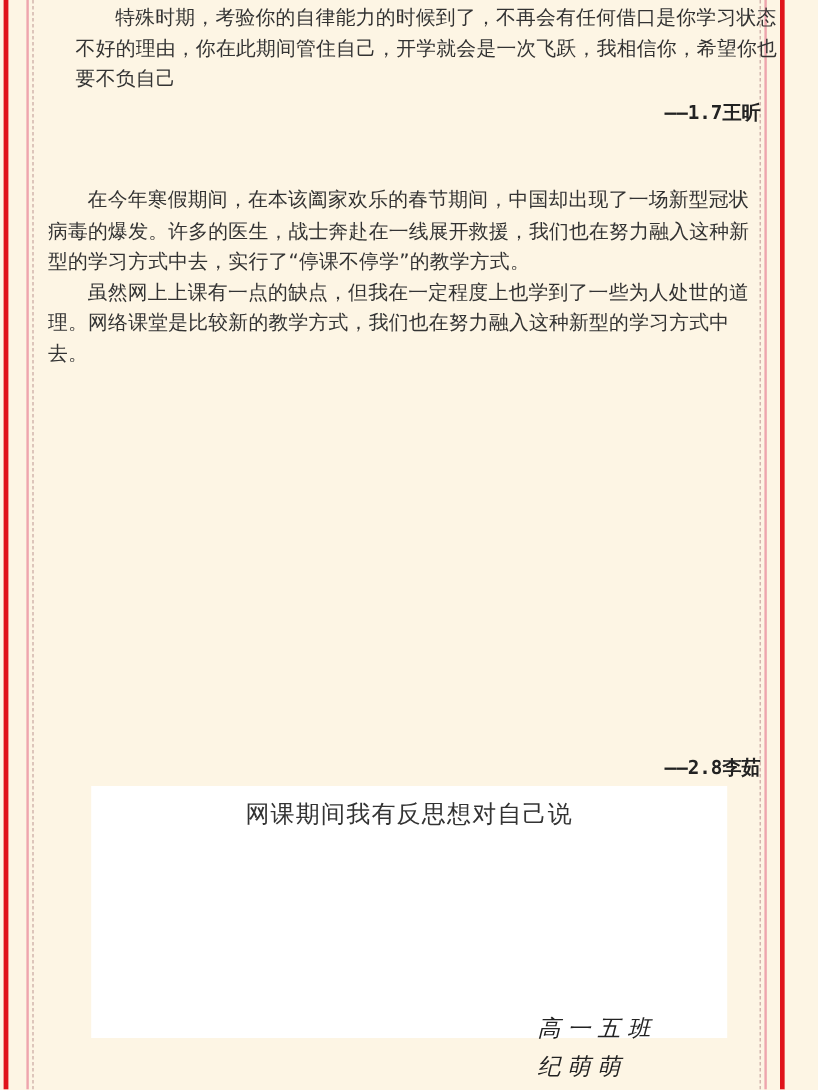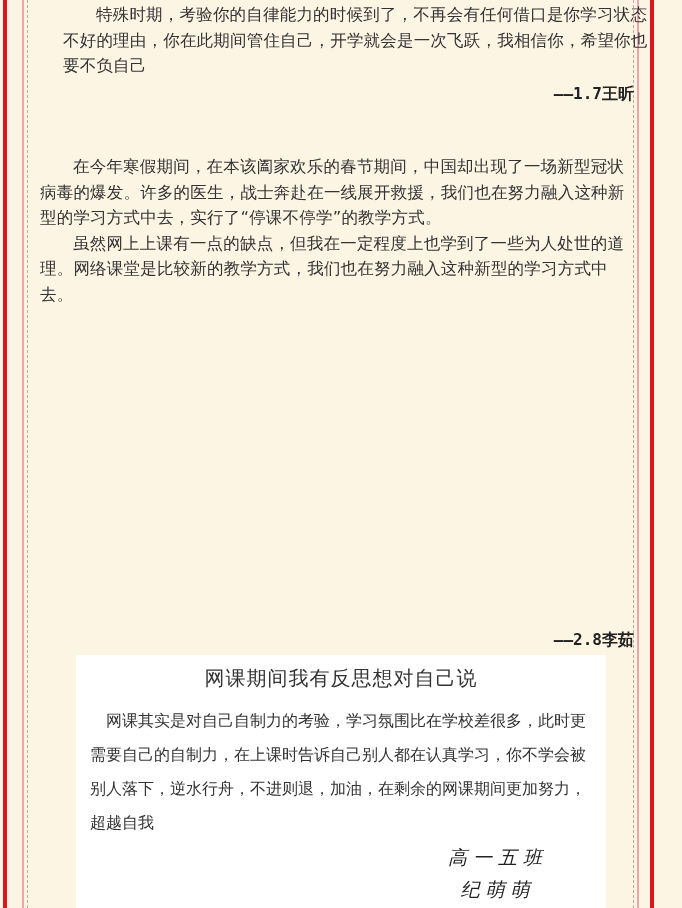--- a/index.html
+++ b/index.html
@@ -27,28 +27,28 @@
     text-align: right; font-size: 16px; font-weight: bold; color: #222;
     font-family: "DejaVu Sans Mono", "Liberation Mono", monospace;
     margin-right: 4px;
   }
   .block1 { position: absolute; top: 2px; left: 0; width: 590px; margin-left: 23px; }
   .sig1 { position: absolute; top: 84px; right: 2px; width: 200px; }
   .block2 { position: absolute; top: 154px; left: 0; width: 590px; }
   .sig2 { position: absolute; top: 630px; right: 2px; width: 200px; }
 
   .note-card {
-    position: absolute; left: 76px; top: 655px; width: 530px; height: 253px;
+    position: absolute; left: 76px; top: 655px; width: 530px; height: 210px;
     background: #ffffff;
     font-family: "DejaVu Serif", "Liberation Serif", serif;
     color: #333;
   }
   .note-title { text-align: center; font-size: 20px; margin-top: 10px; letter-spacing: 1px; color: #333; }
   .note-body { margin: 12px 14px 0 14px; font-size: 16px; line-height: 34px; text-indent: 1em; color: #333; }
-  .note-sign { position: absolute; right: 58px; top: 186px; text-align: center; font-size: 19px; line-height: 32px; font-style: italic; letter-spacing: 6px; color: #222; }
+  .note-sign { position: absolute; right: 58px; top: 186px; text-align: left; font-size: 19px; line-height: 32px; font-style: italic; letter-spacing: 6px; color: #222; }
 </style>
 </head>
 <body>
 
 <div class="outer-border-left"></div>
 <div class="pink-line-left"></div>
 <div class="dash-left"></div>
 <div class="dash-right"></div>
 <div class="pink-line-right"></div>
 <div class="outer-border-right"></div>
@@ -62,18 +62,17 @@
 
   <div class="block2">
     <p class="para">在今年寒假期间，在本该阖家欢乐的春节期间，中国却出现了一场新型冠状病毒的爆发。许多的医生，战士奔赴在一线展开救援，我们也在努力融入这种新型的学习方式中去，实行了“停课不停学”的教学方式。</p>
     <p class="para">虽然网上上课有一点的缺点，但我在一定程度上也学到了一些为人处世的道理。网络课堂是比较新的教学方式，我们也在努力融入这种新型的学习方式中去。</p>
   </div>
   <div class="sig sig2">——2.8李茹</div>
 </div>
 
 <div class="note-card">
   <div class="note-title">网课期间我有反思想对自己说</div>
-  <div class="note-body">网课其实是对自己自制力的考验，学习氛围比在学校差很多，此时更需要自己的自制力，在上课时告诉自己别人都在认真学习，你不学会被别人落下，逆水行舟，不进则退，加油，在剩余的网课期间更加努力，超越自我</div>
   <div class="note-sign">
     <div>高一五班</div>
     <div>纪萌萌</div>
   </div>
 </div>
 
 </body></html>

